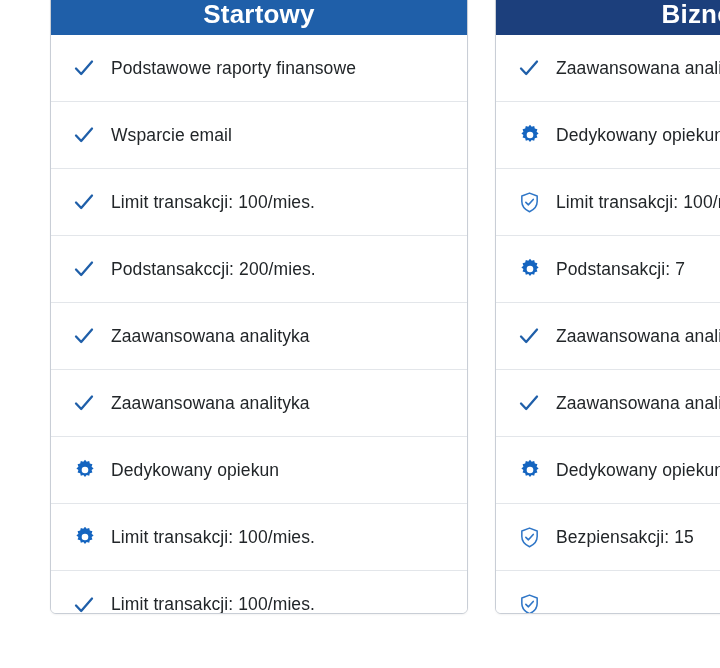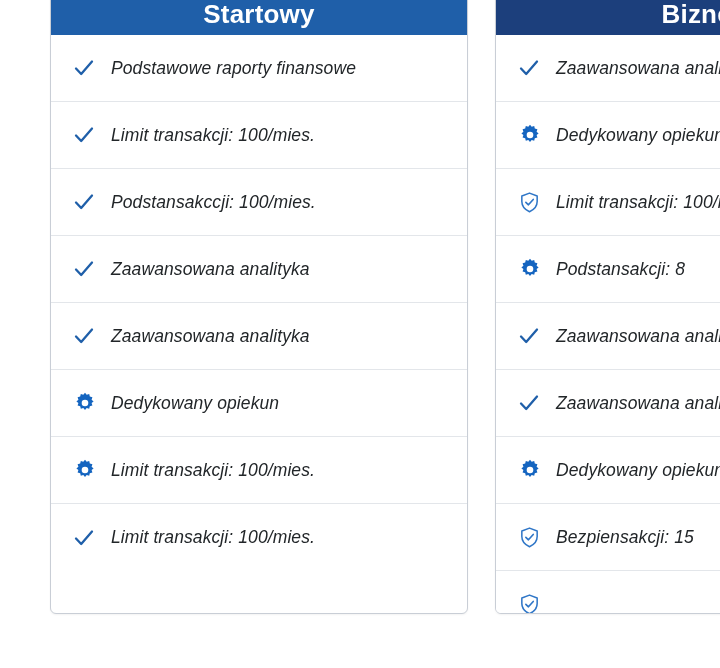--- a/index.html
+++ b/index.html
@@ -65,21 +65,20 @@
   }
 
   .card-business .card-header {
     background: #1c3f7c;
   }
 
   .feature-list {
     list-style: none;
     margin: 0;
     padding: 0;
-    font-style: italic;
   }
 
   .feature-item {
     display: flex;
     align-items: center;
     height: 67px;
     box-sizing: border-box;
     padding: 0 22px;
     border-bottom: 1px solid #e3e6ea;
     background: #ffffff;
@@ -120,37 +119,45 @@
 
       <li class="feature-item">
         <span class="feature-icon">
           <svg class="ic" width="22" height="22" viewBox="0 0 22 22">
               <path d="M3 11.5 L8.2 17 L19 4.5" fill="none" stroke="#1f5fa9" stroke-width="2.3" stroke-linecap="round" stroke-linejoin="round"></path>
             </svg>
         </span>
         <span class="feature-label">Podstawowe raporty finansowe</span>
       </li>
 
+      <li class="feature-item">
+        <span class="feature-icon">
+          <svg class="ic" width="22" height="22" viewBox="0 0 22 22">
+              <path d="M3 11.5 L8.2 17 L19 4.5" fill="none" stroke="#1f5fa9" stroke-width="2.3" stroke-linecap="round" stroke-linejoin="round"></path>
+            </svg>
+        </span>
+        <span class="feature-label">Wsparcie email</span>
+      </li>
 
       <li class="feature-item">
         <span class="feature-icon">
           <svg class="ic" width="22" height="22" viewBox="0 0 22 22">
               <path d="M3 11.5 L8.2 17 L19 4.5" fill="none" stroke="#1f5fa9" stroke-width="2.3" stroke-linecap="round" stroke-linejoin="round"></path>
             </svg>
         </span>
         <span class="feature-label">Limit transakcji: 100/mies.</span>
       </li>
 
       <li class="feature-item">
         <span class="feature-icon">
           <svg class="ic" width="22" height="22" viewBox="0 0 22 22">
               <path d="M3 11.5 L8.2 17 L19 4.5" fill="none" stroke="#1f5fa9" stroke-width="2.3" stroke-linecap="round" stroke-linejoin="round"></path>
             </svg>
         </span>
-        <span class="feature-label">Podstansakccji: 100/mies.</span>
+        <span class="feature-label">Podstansakccji: 200/mies.</span>
       </li>
 
       <li class="feature-item">
         <span class="feature-icon">
           <svg class="ic" width="22" height="22" viewBox="0 0 22 22">
               <path d="M3 11.5 L8.2 17 L19 4.5" fill="none" stroke="#1f5fa9" stroke-width="2.3" stroke-linecap="round" stroke-linejoin="round"></path>
             </svg>
         </span>
         <span class="feature-label">Zaawansowana analityka</span>
       </li>
@@ -229,21 +236,21 @@
         <span class="feature-label">Limit transakcji: 100/mies.</span>
       </li>
 
       <li class="feature-item">
         <span class="feature-icon">
           <svg class="ic" width="24" height="24" viewBox="0 0 24 24">
               <path fill="#1565c0" d="M12 1.8l1.7 2.0 2.5-.8 .6 2.6 2.6 .6-.8 2.5 2.0 1.7-2.0 1.7 .8 2.5-2.6 .6-.6 2.6-2.5-.8-1.7 2.0-1.7-2.0-2.5 .8-.6-2.6-2.6-.6 .8-2.5-2.0-1.7 2.0-1.7-.8-2.5 2.6-.6 .6-2.6 2.5 .8z"></path>
               <circle cx="12" cy="12" r="3.3" fill="#ffffff"></circle>
             </svg>
         </span>
-        <span class="feature-label">Podstansakcji: 8</span>
+        <span class="feature-label">Podstansakcji: 7</span>
       </li>
 
       <li class="feature-item">
         <span class="feature-icon">
           <svg class="ic" width="22" height="22" viewBox="0 0 22 22">
               <path d="M3 11.5 L8.2 17 L19 4.5" fill="none" stroke="#1f5fa9" stroke-width="2.3" stroke-linecap="round" stroke-linejoin="round"></path>
             </svg>
         </span>
         <span class="feature-label">Zaawansowana analityka</span>
       </li>

